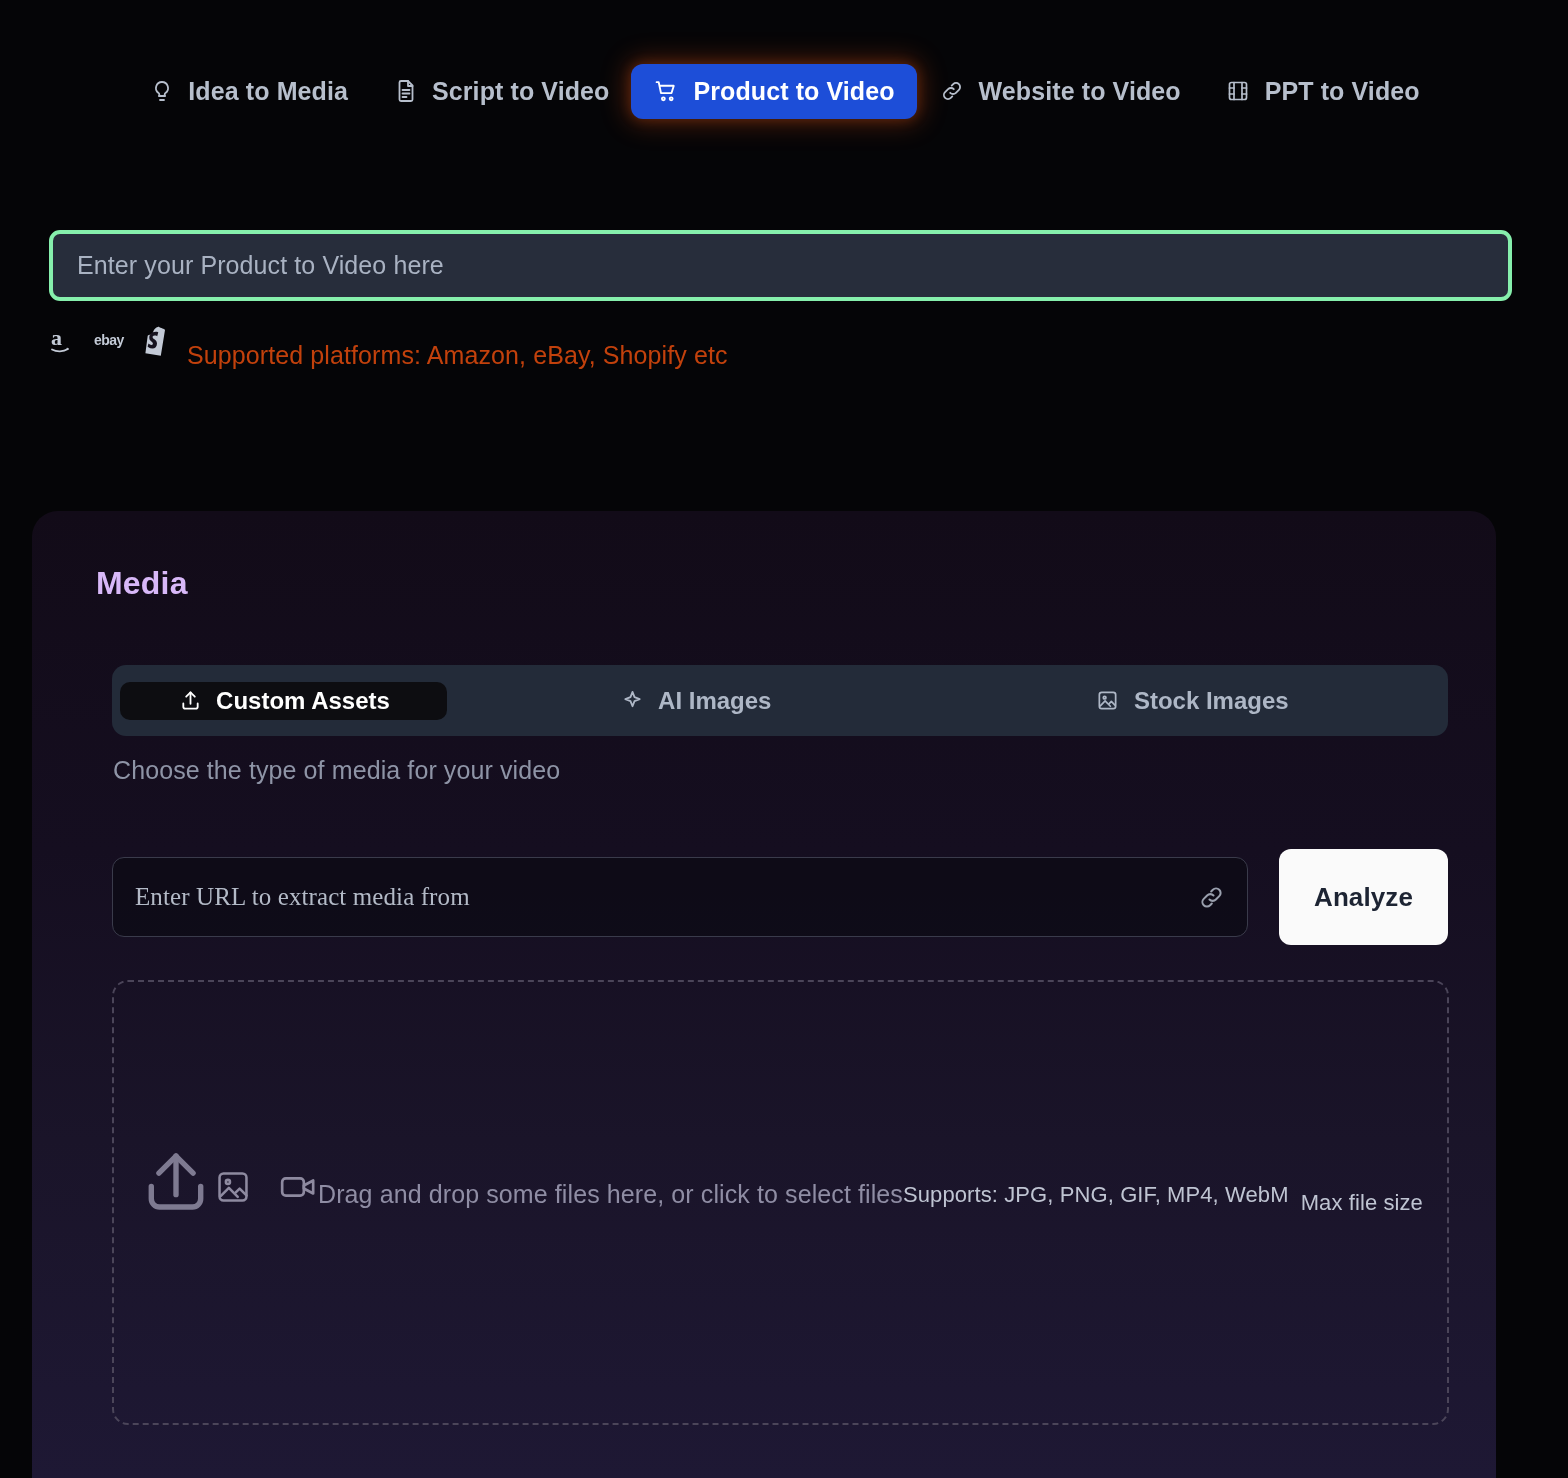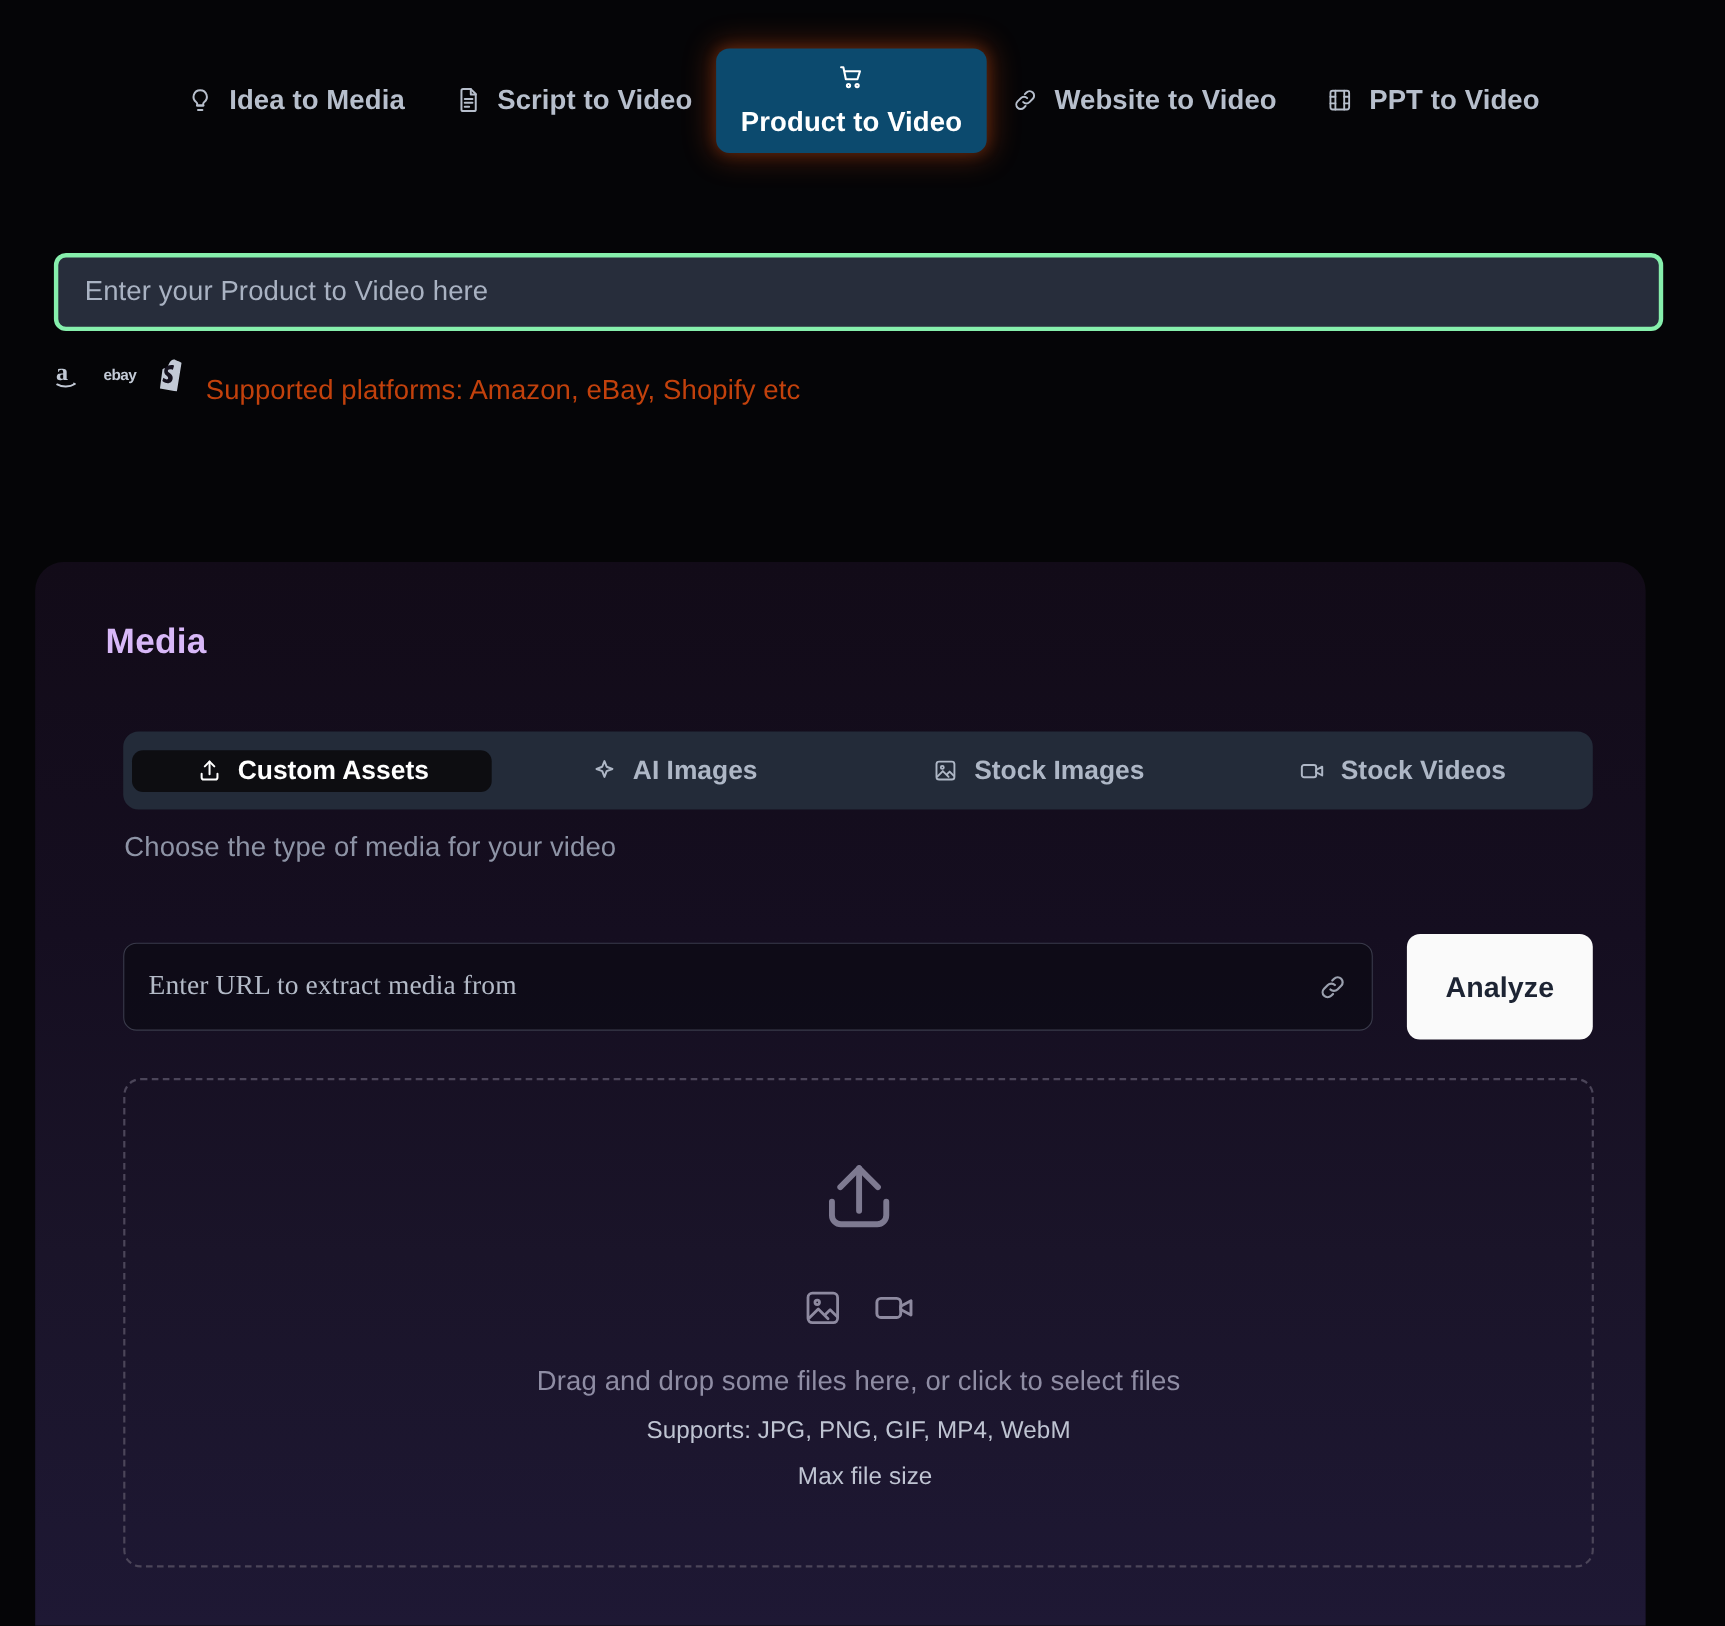--- a/index.html
+++ b/index.html
@@ -41,25 +41,24 @@
     color: #b7bfcc;
     font-size: 25px;
     font-weight: 600;
     letter-spacing: 0.1px;
     white-space: nowrap;
     background: transparent;
     cursor: pointer;
   }
 
   .tab.active {
-    background: #0c4a6e;
+    background: #1d4ed8;
     color: #ffffff;
     box-shadow: 0 0 26px 5px rgba(214, 78, 20, 0.33),
                 0 0 12px 1px rgba(214, 78, 20, 0.25);
-    flex-direction: column;
   }
 
   .tab .ico { display: flex; align-items: center; justify-content: center; width: 27px; height: 27px; }
   .tab .ico svg { display: block; }
 
   
   .subtitle {
     position: absolute;
     left: 49px;
     top: 179px;
@@ -228,21 +227,21 @@
   
   .dropzone {
     position: absolute;
     left: 80px;
     top: 469px;
     width: 1337px;
     height: 445px;
     border: 2px dashed #4b4559;
     border-radius: 16px;
     display: flex;
-    flex-direction: column;
+    flex-direction: row;
     align-items: center;
     justify-content: center;
     cursor: pointer;
     text-align: center;
   }
   .dz-upload { color: #7e7a91; margin-bottom: 38px; }
   .dz-types { display: flex; align-items: center; gap: 26px; color: #8e8aa0; margin-bottom: 28px; }
   .dz-main { font-size: 25px; color: #8f8da4; letter-spacing: 0.1px; margin-bottom: 16px; }
   .dz-sub  { font-size: 22px; color: #bfc4d2; letter-spacing: 0.1px; margin-bottom: 16px; }
   .dz-sub2 { font-size: 22px; color: #bfc4d2; letter-spacing: 0.1px; margin-left: 12px; }
@@ -373,29 +372,20 @@
           <svg width="23" height="23" viewBox="0 0 24 24" fill="none" stroke="currentColor" stroke-width="1.8" stroke-linecap="round" stroke-linejoin="round">
             <rect x="3.5" y="3.5" width="17" height="17" rx="2.5"></rect>
             <circle cx="9" cy="9" r="1.4"></circle>
             <path d="M4.5 17.5l5-5 5.5 5.5"></path>
               <path d="M13.5 15.5l2.5-2.5 4 4"></path>
           </svg>
         </span>
         <span>Stock Images</span>
       </div>
 
-      <div class="mtab">
-        <span class="ico">
-          <svg width="24" height="24" viewBox="0 0 24 24" fill="none" stroke="currentColor" stroke-width="1.8" stroke-linecap="round" stroke-linejoin="round">
-            <rect x="2.5" y="6.5" width="13" height="11" rx="2"></rect>
-            <path d="M15.5 11l5.5-3v8l-5.5-3z"></path>
-          </svg>
-        </span>
-        <span>Stock Videos</span>
-      </div>
     </div>
 
     <div class="media-hint">Choose the type of media for your video</div>
 
     <div class="url-row">
       <div class="url-input">
         <span class="ph">Enter URL to extract media from</span>
         <span class="link-ico">
           <svg width="27" height="27" viewBox="0 0 24 24" fill="none" stroke="currentColor" stroke-width="1.8" stroke-linecap="round" stroke-linejoin="round">
             <path d="M10.2 13.8a4 4 0 0 0 5.7 0l3-3a4 4 0 1 0-5.7-5.7l-1.5 1.5"></path>

